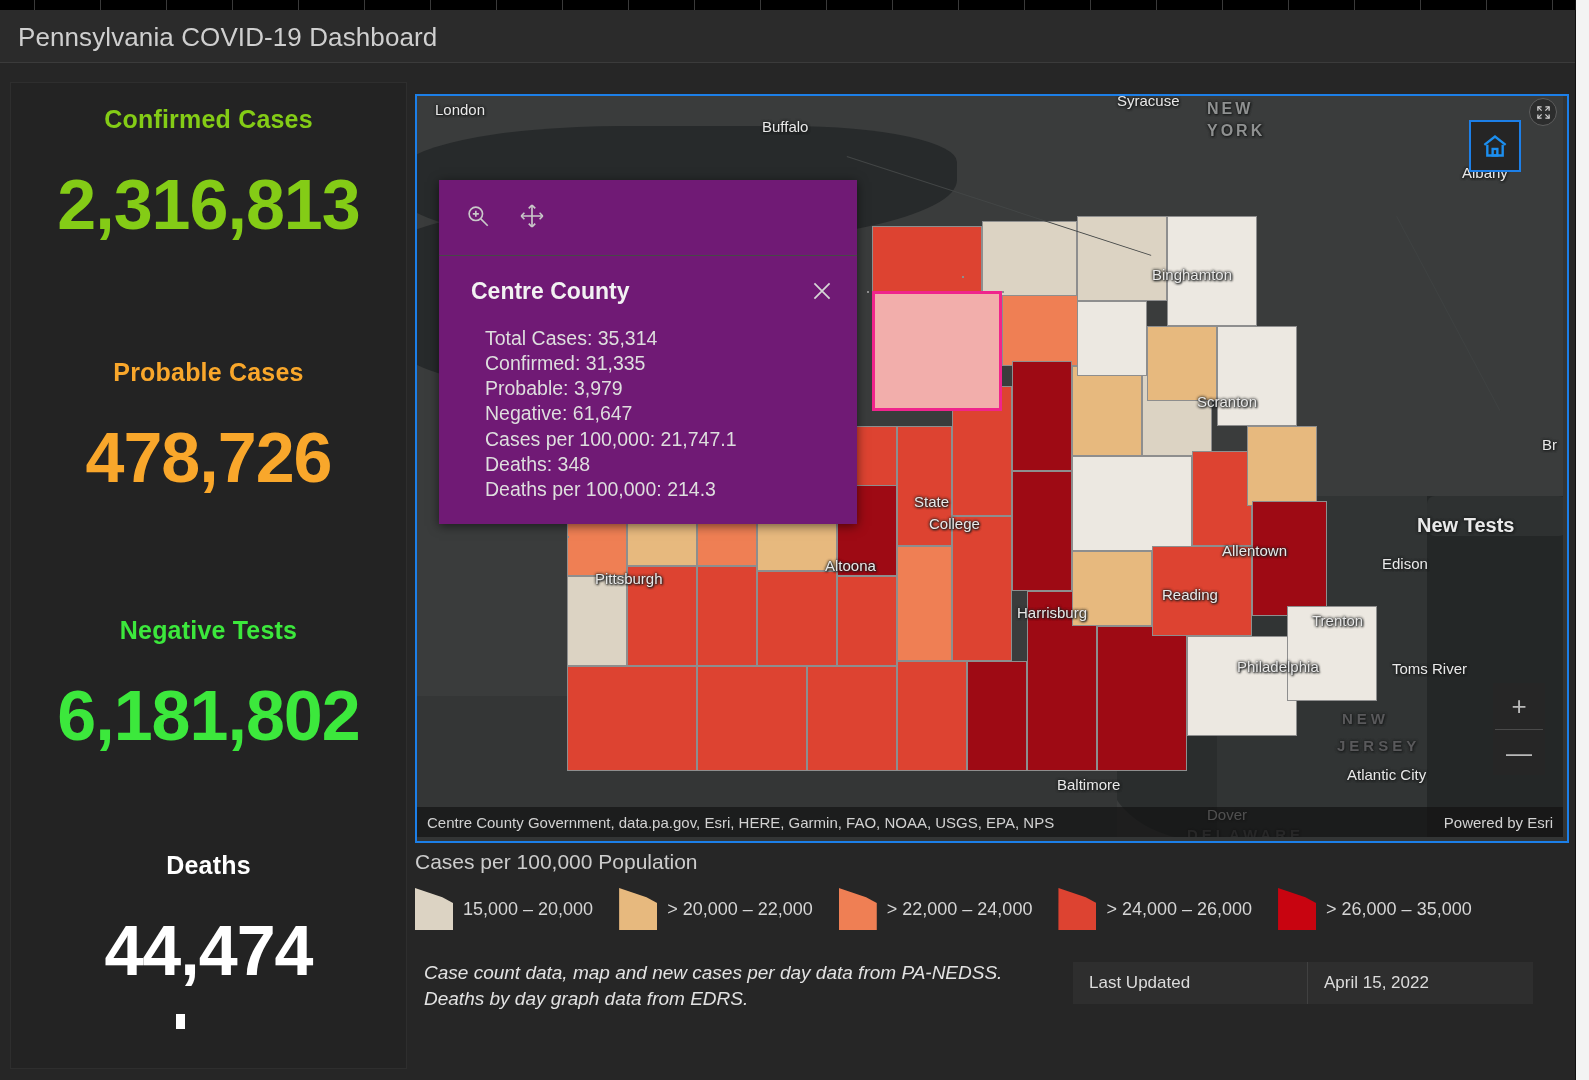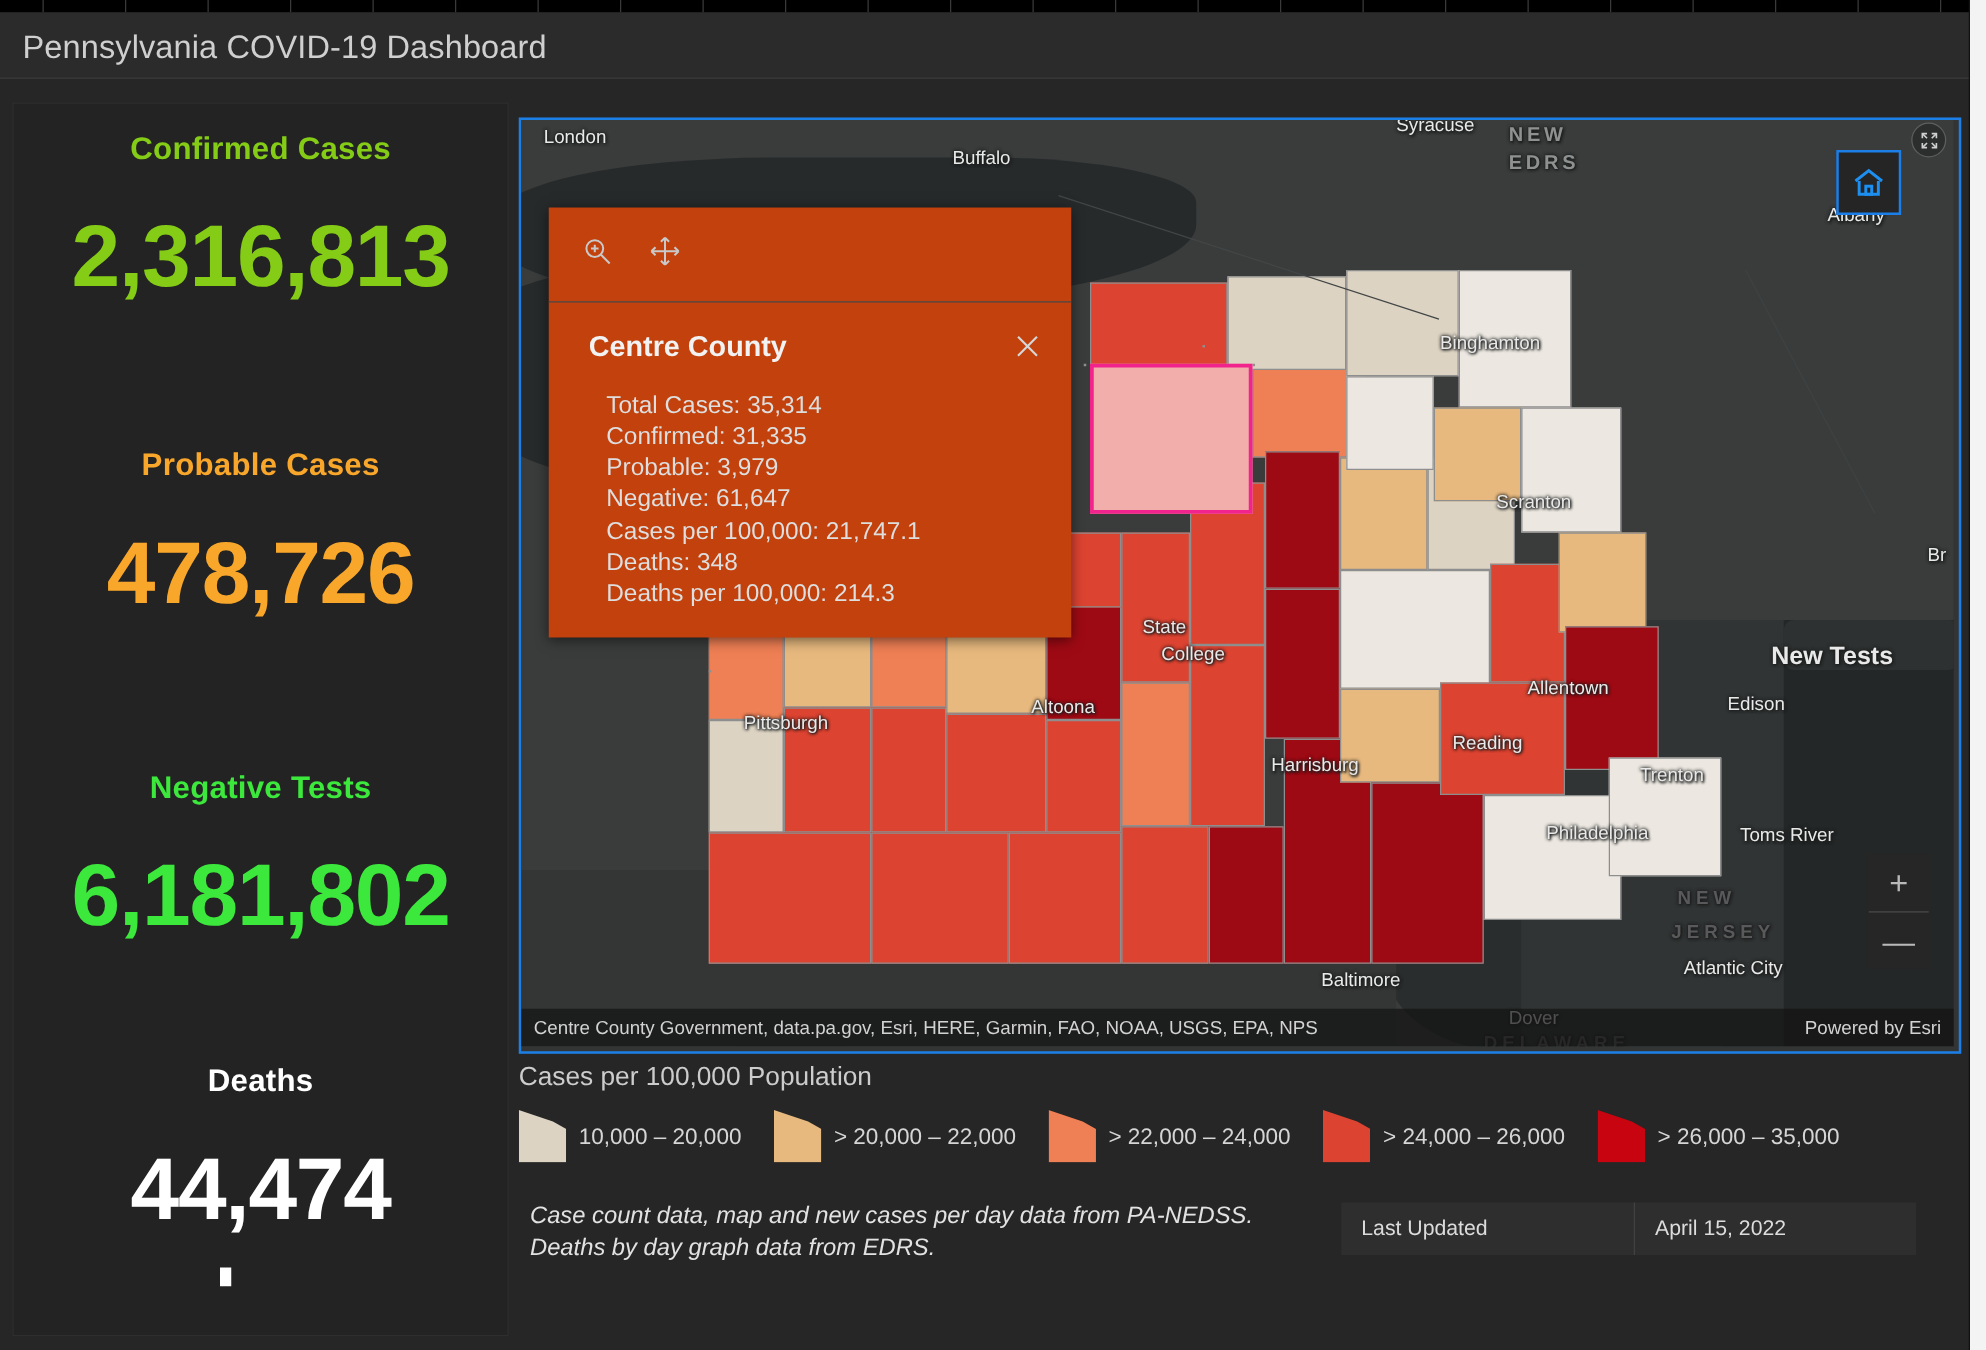--- a/index.html
+++ b/index.html
@@ -91,22 +91,22 @@
   .zoom-ctrl .sep{height:1px;background:#4a4a4a;margin:0 2px;}
 
   .attrib{
     position:absolute;left:0;bottom:0;width:1146px;height:30px;background:rgba(20,20,20,.72);
     display:flex;align-items:center;justify-content:space-between;
     padding:0 10px;box-sizing:border-box;font-size:15px;color:#d2d2d2;
   }
 
   
   .popup{
-    position:absolute;left:439px;top:156px;width:418px;height:344px;
-    background:#c2410c;box-shadow:0 2px 10px rgba(0,0,0,.55);
+    position:absolute;left:439px;top:170px;width:418px;height:344px;
+    background:#701a75;box-shadow:0 2px 10px rgba(0,0,0,.55);
   }
   .popup-tools{height:76px;display:flex;align-items:center;gap:28px;padding-left:26px;
     border-bottom:1px solid #484848;box-sizing:border-box;}
   .popup-title{
     position:absolute;left:32px;top:98px;font-size:23px;font-weight:bold;color:#f2f2f2;
   }
   .popup-close{position:absolute;right:22px;top:98px;width:26px;height:26px;}
   .popup-body{position:absolute;left:46px;top:146px;font-size:19.5px;line-height:1.29;color:#dedede;}
 
   
@@ -252,21 +252,21 @@
       <div class="cty" style="left:545px;top:180px;width:0;height:0;"></div>
 
       <div class="roadline" style="left:980px;top:120px;width:220px;transform:rotate(62deg);background:#3f4242;"></div>
       <div class="roadline" style="left:430px;top:60px;width:320px;transform:rotate(18deg);background:#434646;"></div>
 
       <div id="map-labels">
           <div class="city" style="left: 18px; top: 5px;">London</div>
           <div class="city" style="left: 345px; top: 22px;">Buffalo</div>
           <div class="city" style="left: 700px; top: -4px;">Syracuse</div>
           <div class="city state" style="left: 790px; top: 4px;">NEW</div>
-          <div class="city state" style="left: 790px; top: 26px;">EDRS</div>
+          <div class="city state" style="left: 790px; top: 26px;">YORK</div>
           <div class="city" style="left: 1045px; top: 68px;">Albany</div>
           <div class="city" style="left: 735px; top: 170px;">Binghamton</div>
           <div class="city" style="left: 780px; top: 297px;">Scranton</div>
           <div class="city" style="left: 1125px; top: 340px;">Br</div>
           <div class="city big" style="left: 1000px; top: 418px;">New Tests</div>
           <div class="city" style="left: 497px; top: 397px;">State</div>
           <div class="city" style="left: 512px; top: 419px;">College</div>
           <div class="city" style="left: 805px; top: 446px;">Allentown</div>
           <div class="city" style="left: 965px; top: 459px; text-align: center;">Edison</div>
           <div class="city" style="left: 408px; top: 461px;">Altoona</div>
@@ -341,21 +341,21 @@
         <div>Deaths: 348</div>
         <div>Deaths per 100,000: 214.3</div>
       </div>
   </div>
 
   <div class="legend">
     <div class="legend-title">Cases per 100,000 Population</div>
     <div class="legend-items" id="legend-items">
         <div class="legend-item">
           <div class="swatch" style="background: rgb(220, 211, 195); clip-path: polygon(0px 0px, 72% 22%, 100% 36%, 100% 100%, 0px 100%);"></div>
-          <div class="legend-lbl">10,000 – 20,000</div>
+          <div class="legend-lbl">15,000 – 20,000</div>
         </div>
         <div class="legend-item">
           <div class="swatch" style="background: rgb(231, 185, 126); clip-path: polygon(0px 0px, 72% 22%, 100% 36%, 100% 100%, 0px 100%);"></div>
           <div class="legend-lbl">&gt; 20,000 – 22,000</div>
         </div>
         <div class="legend-item">
           <div class="swatch" style="background: rgb(239, 127, 84); clip-path: polygon(0px 0px, 72% 22%, 100% 36%, 100% 100%, 0px 100%);"></div>
           <div class="legend-lbl">&gt; 22,000 – 24,000</div>
         </div>
         <div class="legend-item">

